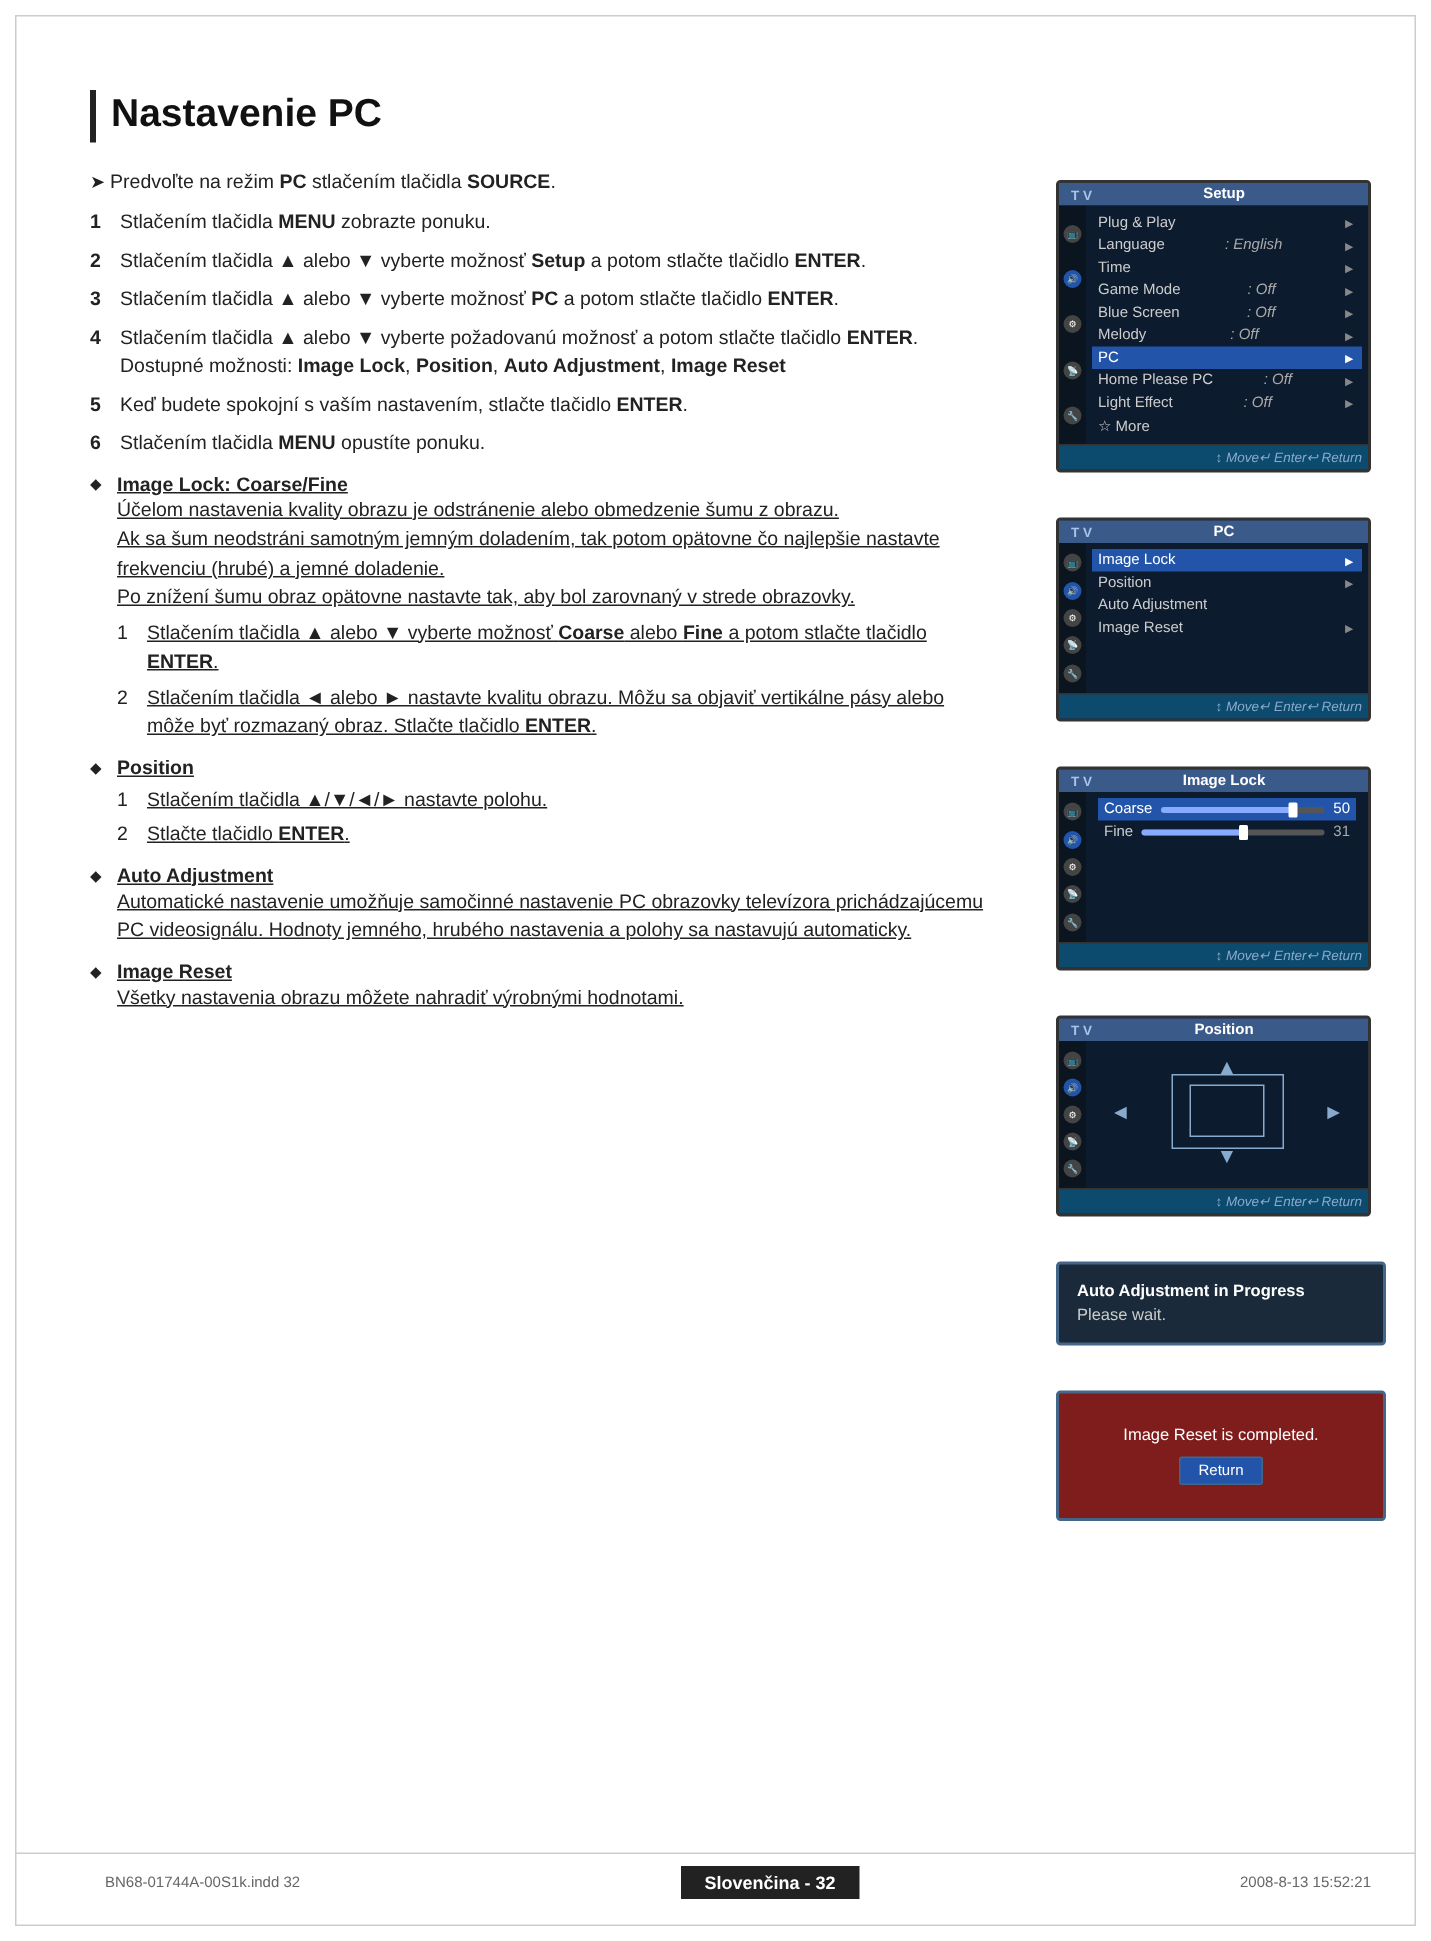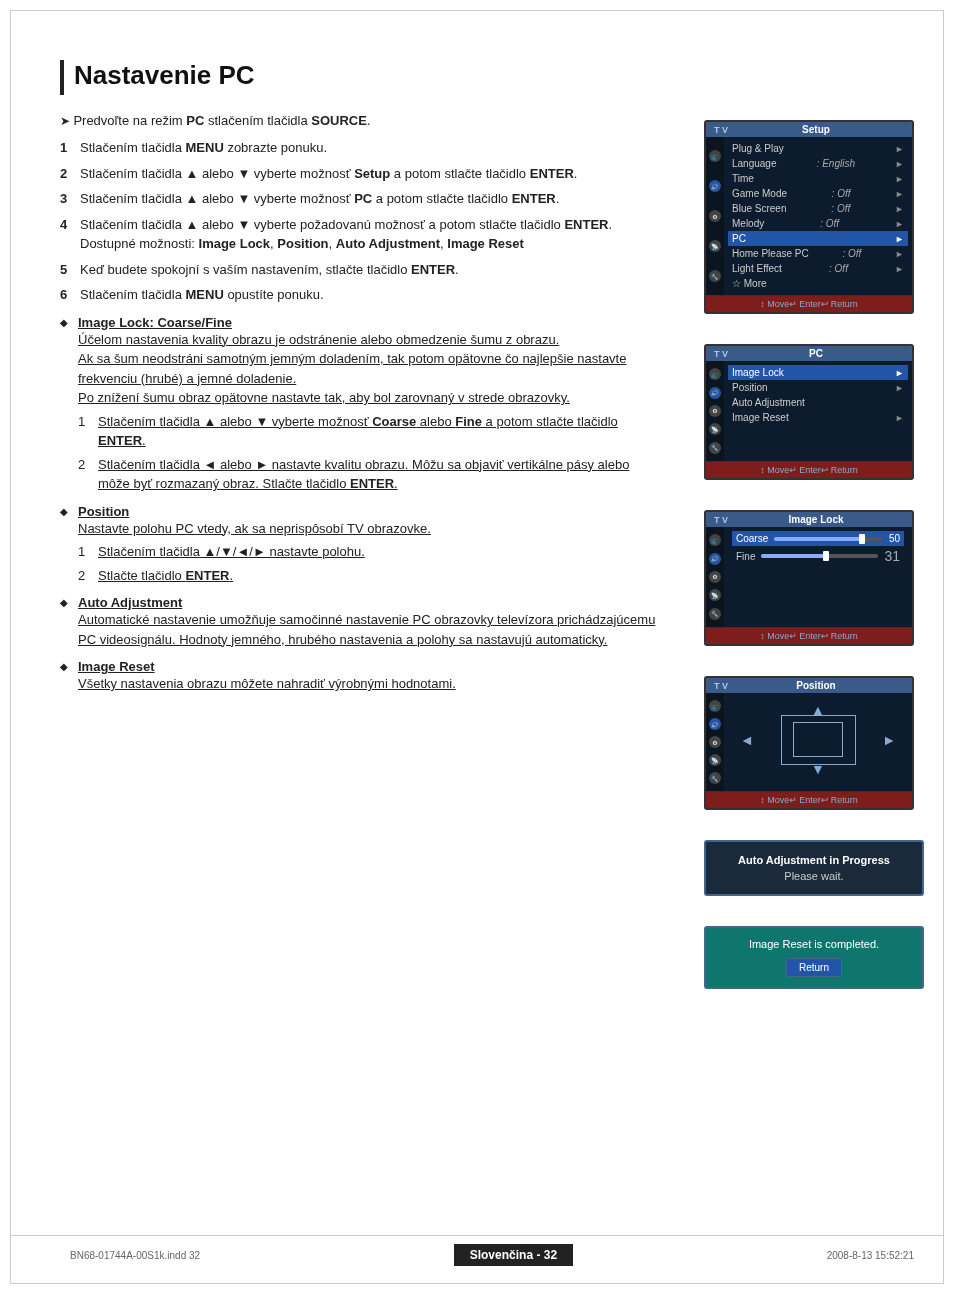--- a/index.html
+++ b/index.html
@@ -188,27 +188,28 @@
       color: #fff;
       padding: 2px 4px;
       margin: 0 -4px;
     }
 
     .tv-row .row-label { color: #ccc; font-size: 10px; }
     .tv-row .row-value { color: #aaa; font-size: 10px; font-style: italic; }
     .tv-row .row-arrow { color: #888; font-size: 9px; }
 
     .tv-footer {
-      background: #7f1d1d;
-      display: flex;
-      justify-content: center;
+      background: #0c4a6e;
+      display: flex;
+      justify-content: flex-end;
       padding: 3px 4px;
       font-size: 9px;
       color: #aaa;
       border-top: 1px solid #333;
+      font-style: italic;
     }
 
     .tv-footer span { color: #88aacc; }
 
     
     .tv-with-icons {
       display: flex;
     }
 
     .tv-icons-col {
@@ -266,39 +267,38 @@
       top: -3px;
       border-radius: 1px;
     }
 
     
     .auto-adj-box {
       background: #1a2a3a;
       border: 2px solid #446688;
       border-radius: 3px;
       padding: 12px;
-      text-align: center;
       font-size: 11px;
       color: #ccc;
       margin-bottom: 6px;
     }
 
     .auto-adj-box .title-line {
       font-weight: bold;
       font-size: 11px;
       color: #fff;
       margin-bottom: 4px;
     }
 
     
     .reset-completed-box {
-      background: #0f766e;
+      background: #7f1d1d;
       border: 2px solid #446688;
       border-radius: 3px;
-      padding: 10px;
+      padding: 22px;
       text-align: center;
       font-size: 11px;
       color: #ccc;
       margin-bottom: 4px;
     }
 
     .reset-completed-box .msg {
       font-size: 11px;
       color: #fff;
       margin-bottom: 8px;
@@ -407,23 +407,20 @@
           </li>
           <li>
             <span class="sub-num">2</span>
             Stlačením tlačidla ◄ alebo ► nastavte kvalitu obrazu. Môžu sa objaviť vertikálne pásy alebo môže byť rozmazaný obraz. Stlačte tlačidlo <b>ENTER</b>.
           </li>
         </ol>
       </div>
 
       <div class="bullet-item">
         <span class="bullet-title">Position</span>
-        <p class="bullet-body">
-          Nastavte polohu PC vtedy, ak sa neprispôsobí TV obrazovke.
-        </p>
         <ol class="bullet-sub-list">
           <li>
             <span class="sub-num">1</span>
             Stlačením tlačidla ▲/▼/◄/► nastavte polohu.
           </li>
           <li>
             <span class="sub-num">2</span>
             Stlačte tlačidlo <b>ENTER</b>.
           </li>
         </ol>
@@ -578,21 +575,21 @@
               <div class="slider-thumb" style="left:78%;"></div>
             </div>
             <span style="color:#fff;font-size:10px;">50</span>
           </div>
           <div class="slider-row tv-row" style="padding:2px 4px;">
             <span style="color:#ccc;font-size:10px;">Fine</span>
             <div class="slider-bar" style="width:70px;">
               <div class="slider-fill" style="width:55%;"></div>
               <div class="slider-thumb" style="left:53%;"></div>
             </div>
-            <span style="color:#aaa;font-size:14px;">31</span>
+            <span style="color:#aaa;font-size:10px;">31</span>
           </div>
         </div>
       </div>
       <div class="tv-footer">
         <span>↕ Move</span>
         <span>↵ Enter</span>
         <span>↩ Return</span>
       </div>
     </div>
 

